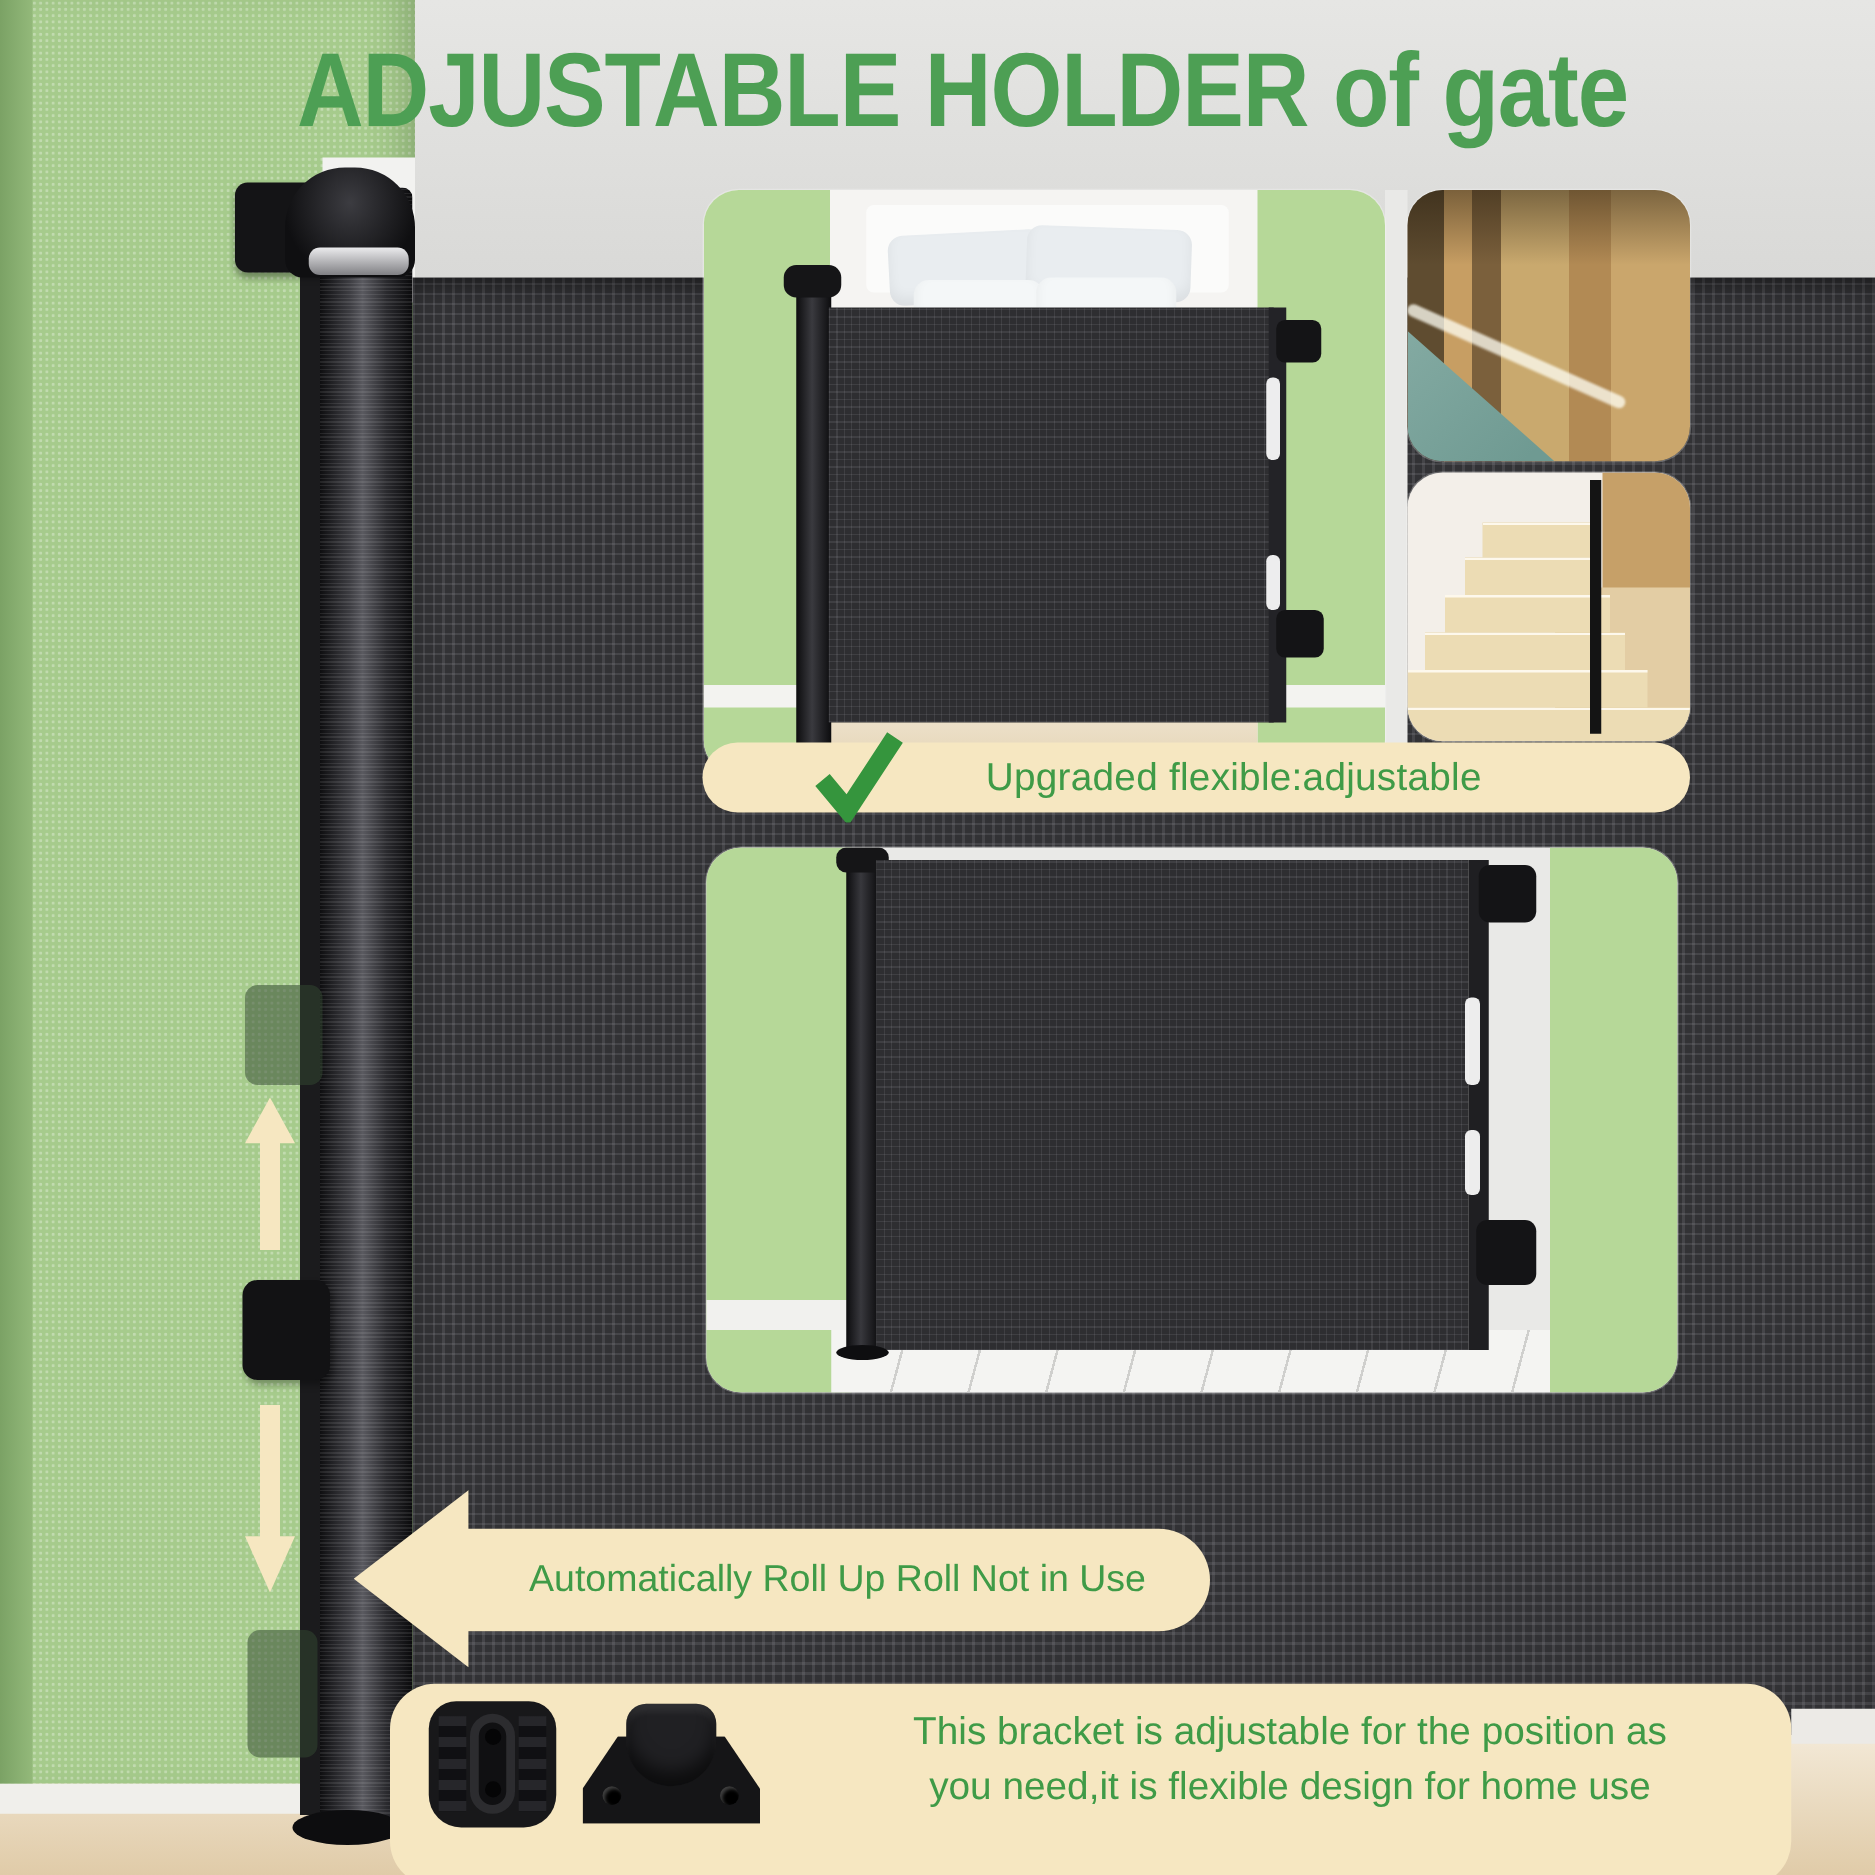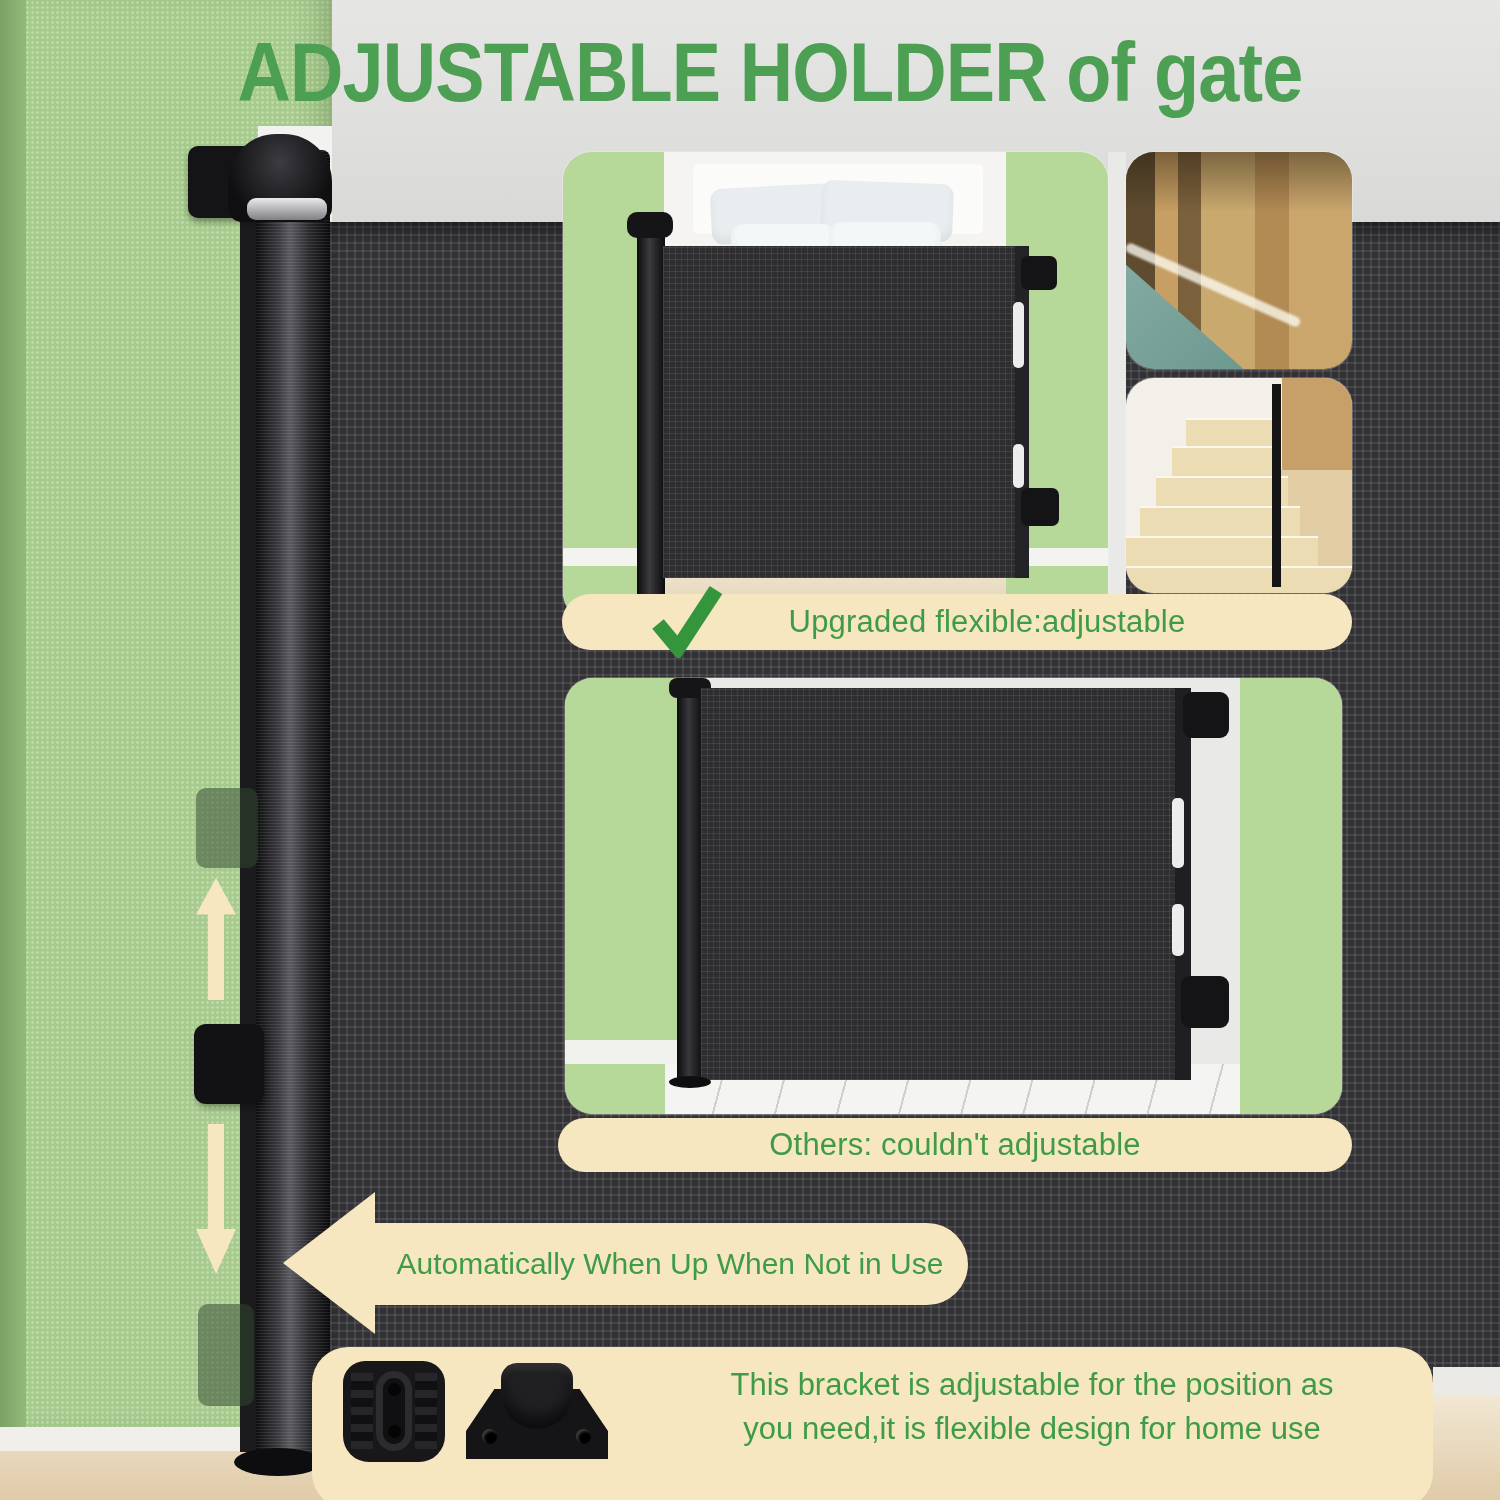--- a/index.html
+++ b/index.html
@@ -253,27 +253,24 @@
     <div class="abs o-pole-foot"></div>
   </div>
 
   <div class="abs pill cream badge-upgraded">
     <span>Upgraded flexible:adjustable</span>
   </div>
   <svg class="abs check-svg" viewBox="0 0 72 76">
     <polyline points="6,42 26,66 64,8" fill="none" stroke="#35953d" stroke-width="15"></polyline>
   </svg>
 
-  <div class="abs pill cream badge-others">
-    <span>Others: couldn't adjustable</span>
-  </div>
 
   <div class="abs cream arrow-head"></div>
   <div class="abs cream arrow-rect">
-    <span>Automatically When Up When Not in Use</span>
+    <span>Automatically Roll Up Roll Not in Use</span>
   </div>
 
   <div class="abs cream note-panel">
     <div class="abs bk-ladder">
       <div class="ribs" style="left:8px;"></div>
       <div class="ribs" style="left:72px;"></div>
       <div class="slot"></div>
       <div class="dot" style="top:22px;"></div>
       <div class="dot" style="top:64px;"></div>
     </div>

